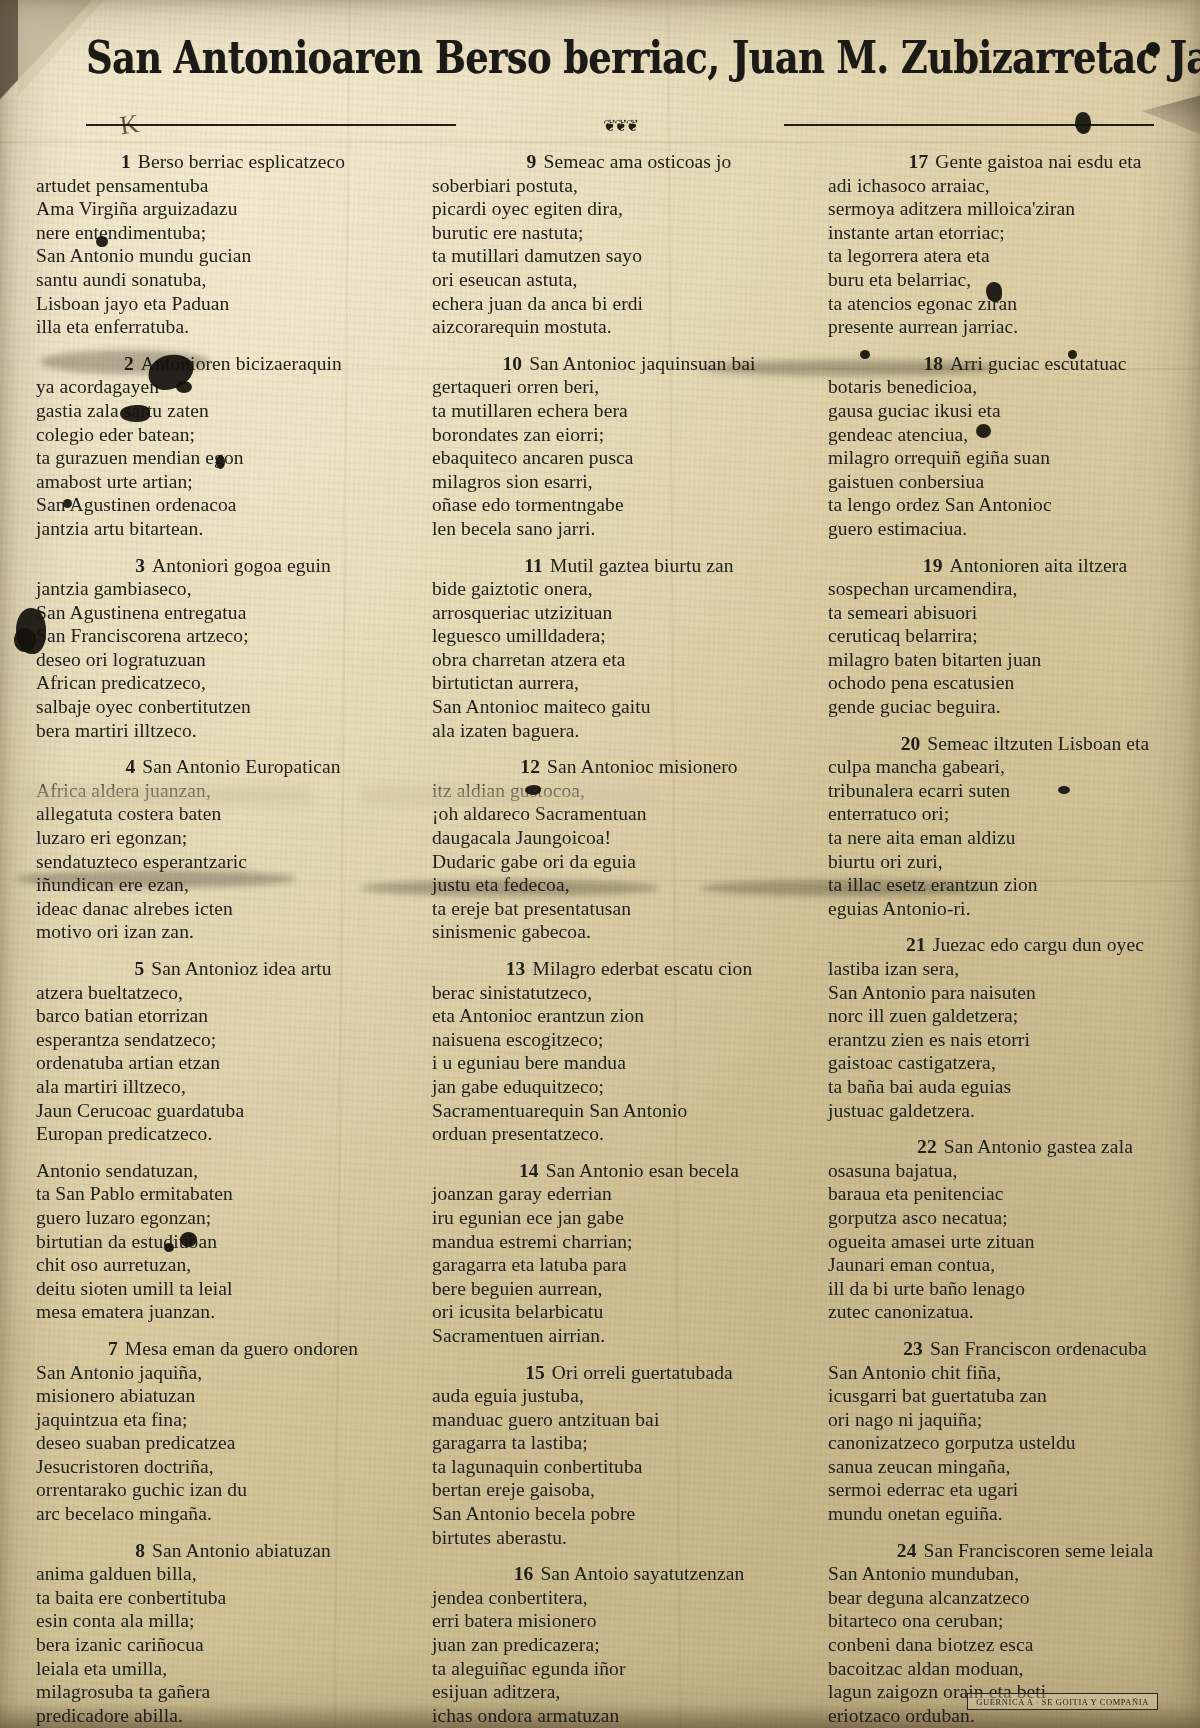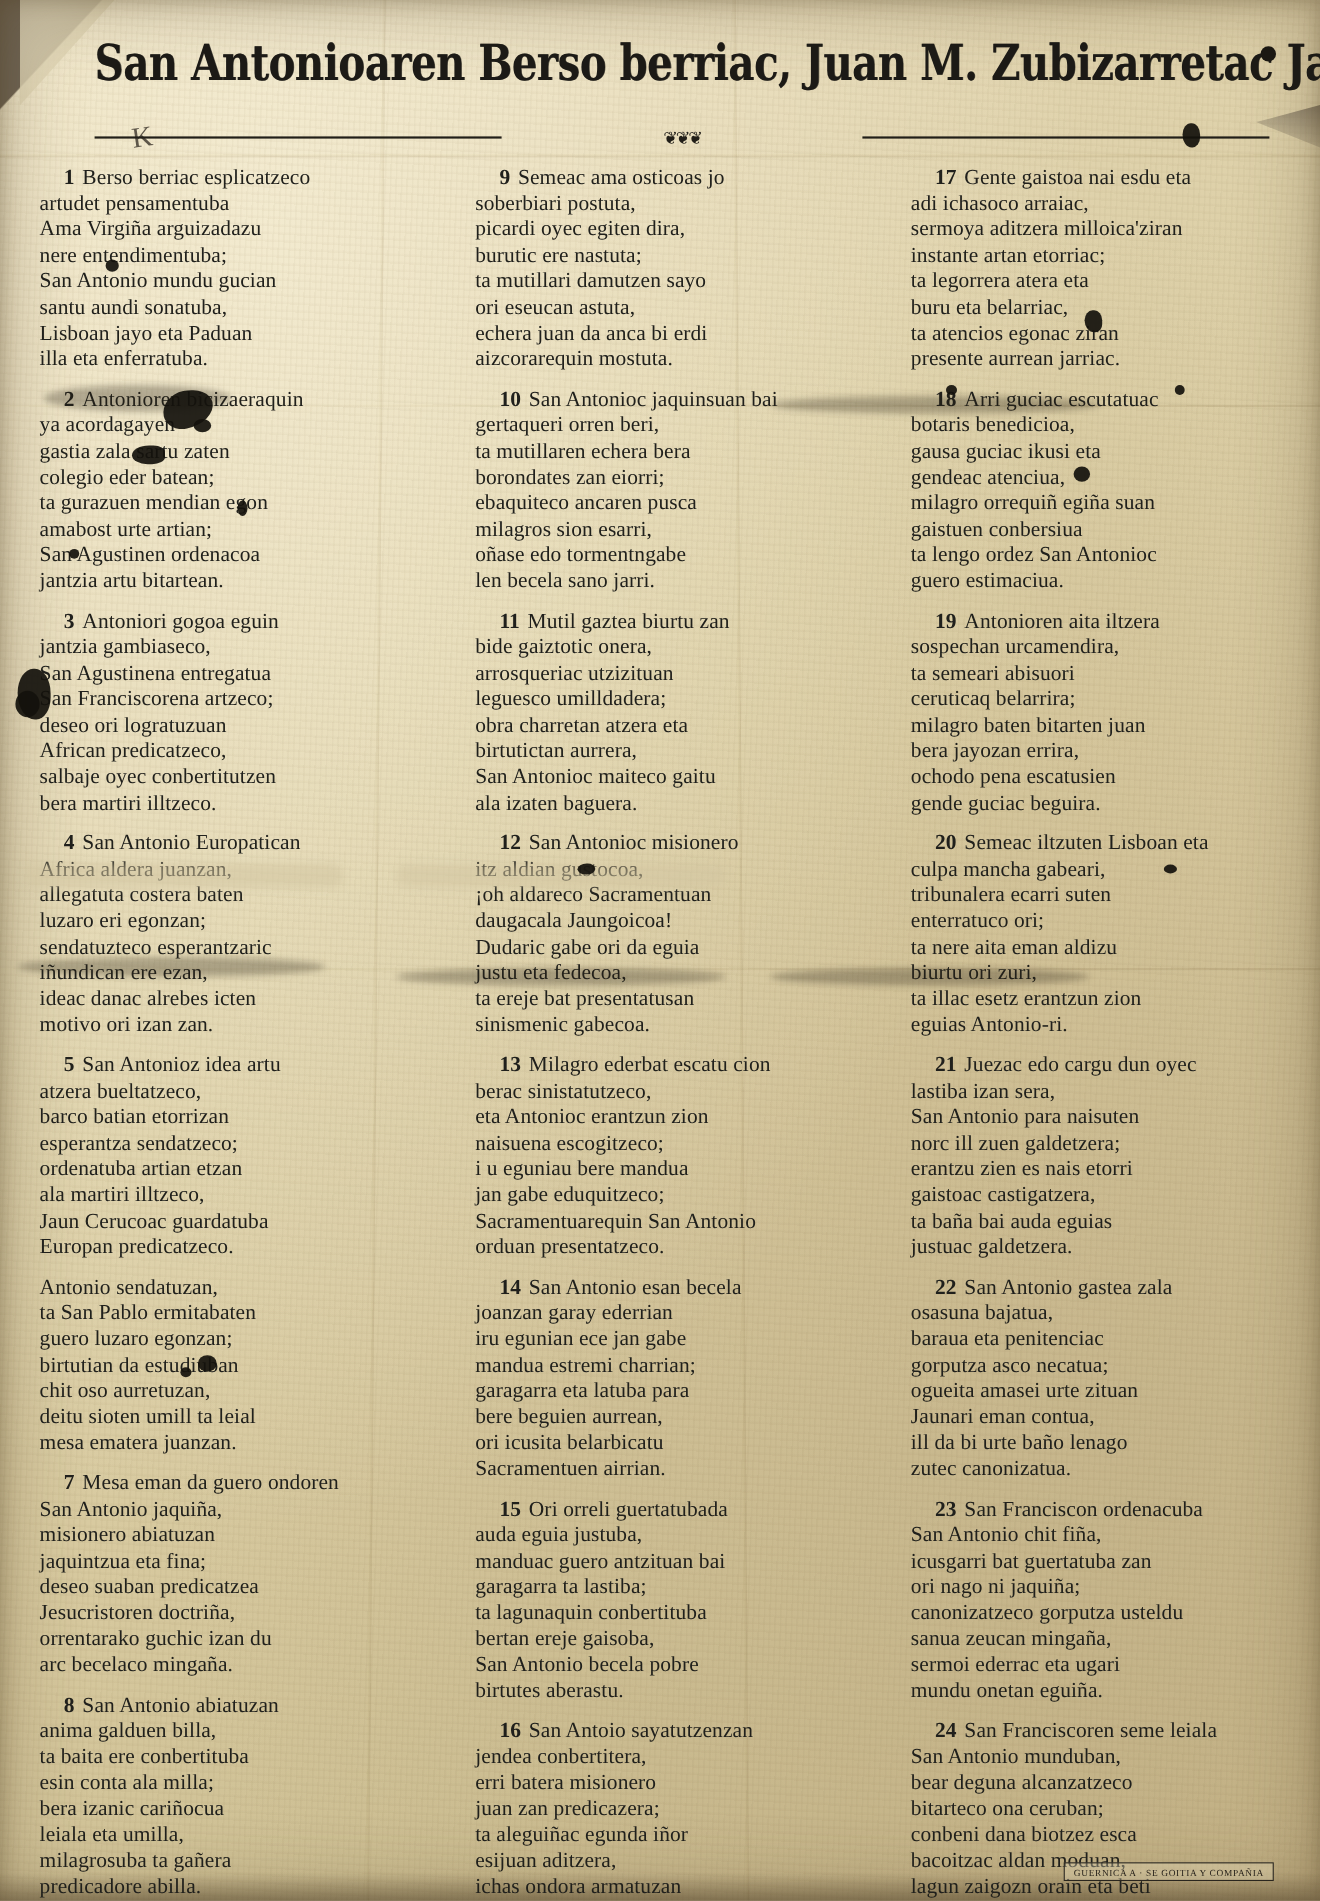--- a/index.html
+++ b/index.html
@@ -173,20 +173,21 @@
     margin: 0;
     font-size: 19.5px;
     line-height: 23.6px;
     color: #20201c;
     font-family: "Liberation Serif", serif;
     letter-spacing: 0.1px;
     white-space: nowrap;
   }
   .stanza p.first {
     text-indent: 22px;
+    text-align: center;
   }
   .num {
     font-weight: bold;
     margin-right: 7px;
   }
   .colophon {
     position: absolute;
     right: 42px;
     bottom: 18px;
     border: 1px solid #2a261e;
@@ -451,21 +452,20 @@
           <p>gaistuen conbersiua</p>
           <p>ta lengo ordez San Antonioc</p>
           <p>guero estimaciua.</p>
         </div>
       <div class="stanza">
           <p class="first"><span class="num">19</span><span>Antonioren aita iltzera</span></p>
           <p>sospechan urcamendira,</p>
           <p>ta semeari abisuori</p>
           <p>ceruticaq belarrira;</p>
           <p>milagro baten bitarten juan</p>
-          <p>bera jayozan errira,</p>
           <p>ochodo pena escatusien</p>
           <p>gende guciac beguira.</p>
         </div>
       <div class="stanza">
           <p class="first"><span class="num">20</span><span>Semeac iltzuten Lisboan eta</span></p>
           <p>culpa mancha gabeari,</p>
           <p>tribunalera ecarri suten</p>
           <p>enterratuco ori;</p>
           <p>ta nere aita eman aldizu</p>
           <p>biurtu ori zuri,</p>

